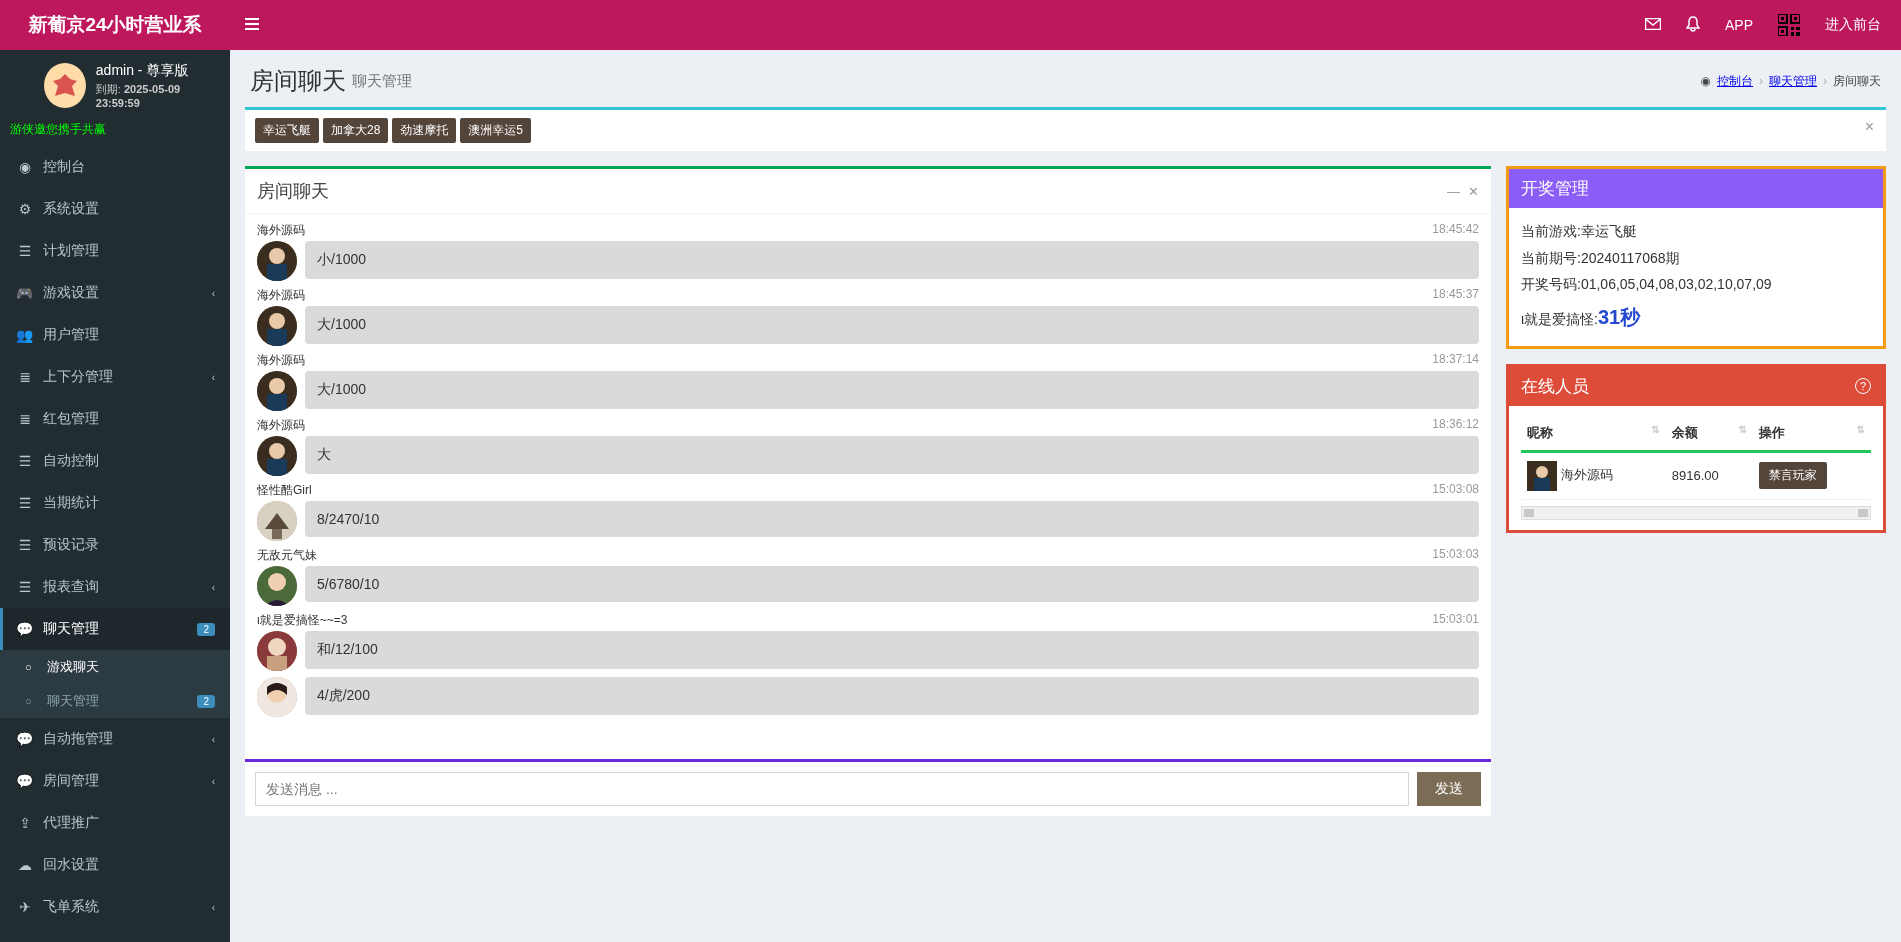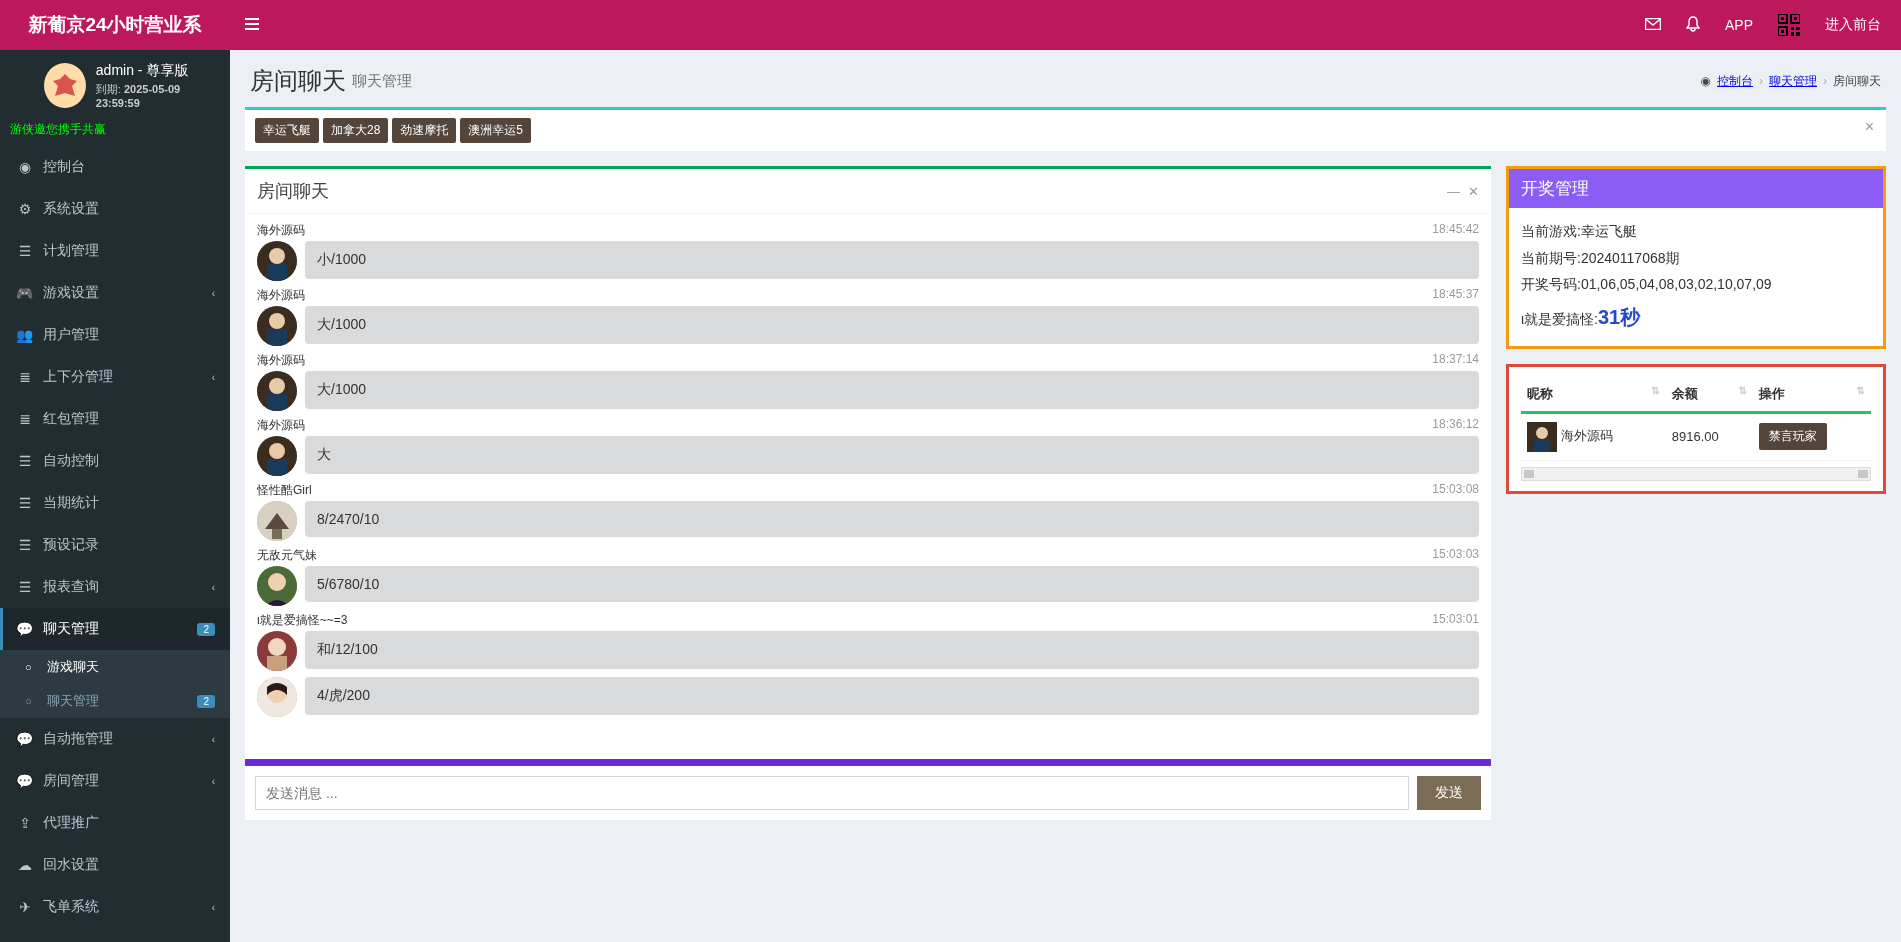--- a/index.html
+++ b/index.html
@@ -50,21 +50,21 @@
 .box-tools { margin-left: auto; display: flex; gap: 8px; color: #999; }
 .box-tools span { cursor: pointer; font-size: 13px; }
 .chat-body { height: 545px; overflow-y: auto; padding: 8px 12px 0; }
 .msg { margin-bottom: 6px; }
 .msg-head { display: flex; font-size: 12px; color: #333; margin-bottom: 2px; }
 .msg-time { margin-left: auto; color: #999; }
 .msg-row { display: flex; align-items: flex-start; gap: 8px; }
 .avatar { width: 40px; height: 40px; border-radius: 50%; background: #c0b090; flex-shrink: 0; overflow: hidden; }
 .avatar svg { width: 100%; height: 100%; }
 .bubble { flex: 1; background: #d9dadc; border-radius: 4px; padding: 10px 12px; font-size: 14px; color: #333; }
-.chat-input { display: flex; border-top: 7px solid #6d28d9; padding: 10px; gap: 8px; }
+.chat-input { display: flex; border-top: 3px solid #6d28d9; padding: 10px; gap: 8px; }
 .chat-input input { flex: 1; border: 1px solid #d2d6de; padding: 8px 10px; font-size: 14px; outline: none; }
 .send-btn { background: #7b6d55; color: #fff; border: none; padding: 8px 18px; cursor: pointer; font-size: 14px; }
 .box-orange { background: #fff; border: 3px solid #f39c12; margin-bottom: 15px; }
 .box-orange .hdr { background: #8b5cf6; color: #fff; padding: 8px 12px; font-size: 17px; }
 .box-orange .bdy { padding: 10px 12px; font-size: 14px; line-height: 1.9; }
 .bdy b { font-weight: normal; }
 .countdown { color: #2548d0; font-size: 20px; font-weight: bold; }
 .box-red { background: #fff; border: 3px solid #dd4b39; }
 .box-red .hdr { background: #dd4b39; color: #fff; padding: 8px 12px; font-size: 17px; display: flex; align-items: center; }
 .hdr-help { margin-left: auto; width: 16px; height: 16px; border: 1px solid #fff; border-radius: 50%; display: flex; align-items: center; justify-content: center; font-size: 11px; }
@@ -430,20 +430,24 @@
             <div class="hdr">开奖管理</div>
             <div class="bdy">
               <div><b>当前游戏:</b><span>幸运飞艇</span></div>
               <div><b>当前期号:</b><span>20240117068期</span></div>
               <div><b>开奖号码:</b><span>01,06,05,04,08,03,02,10,07,09</span></div>
               <div><b>ι就是爱搞怪:</b><span class="countdown">31秒</span></div>
             </div>
           </div>
 
           <div class="box-red">
+            <div class="hdr">
+              <span>在线人员</span>
+              <span class="hdr-help">?</span>
+            </div>
             <div class="bdy">
               <table class="tbl">
                 <thead>
                   <tr>
                     <th><span>昵称</span><span class="sort-ic">⇅</span></th>
                     <th><span>余额</span><span class="sort-ic">⇅</span></th>
                     <th><span>操作</span><span class="sort-ic">⇅</span></th>
                   </tr>
                 </thead>
                 <tbody id="online-rows">

